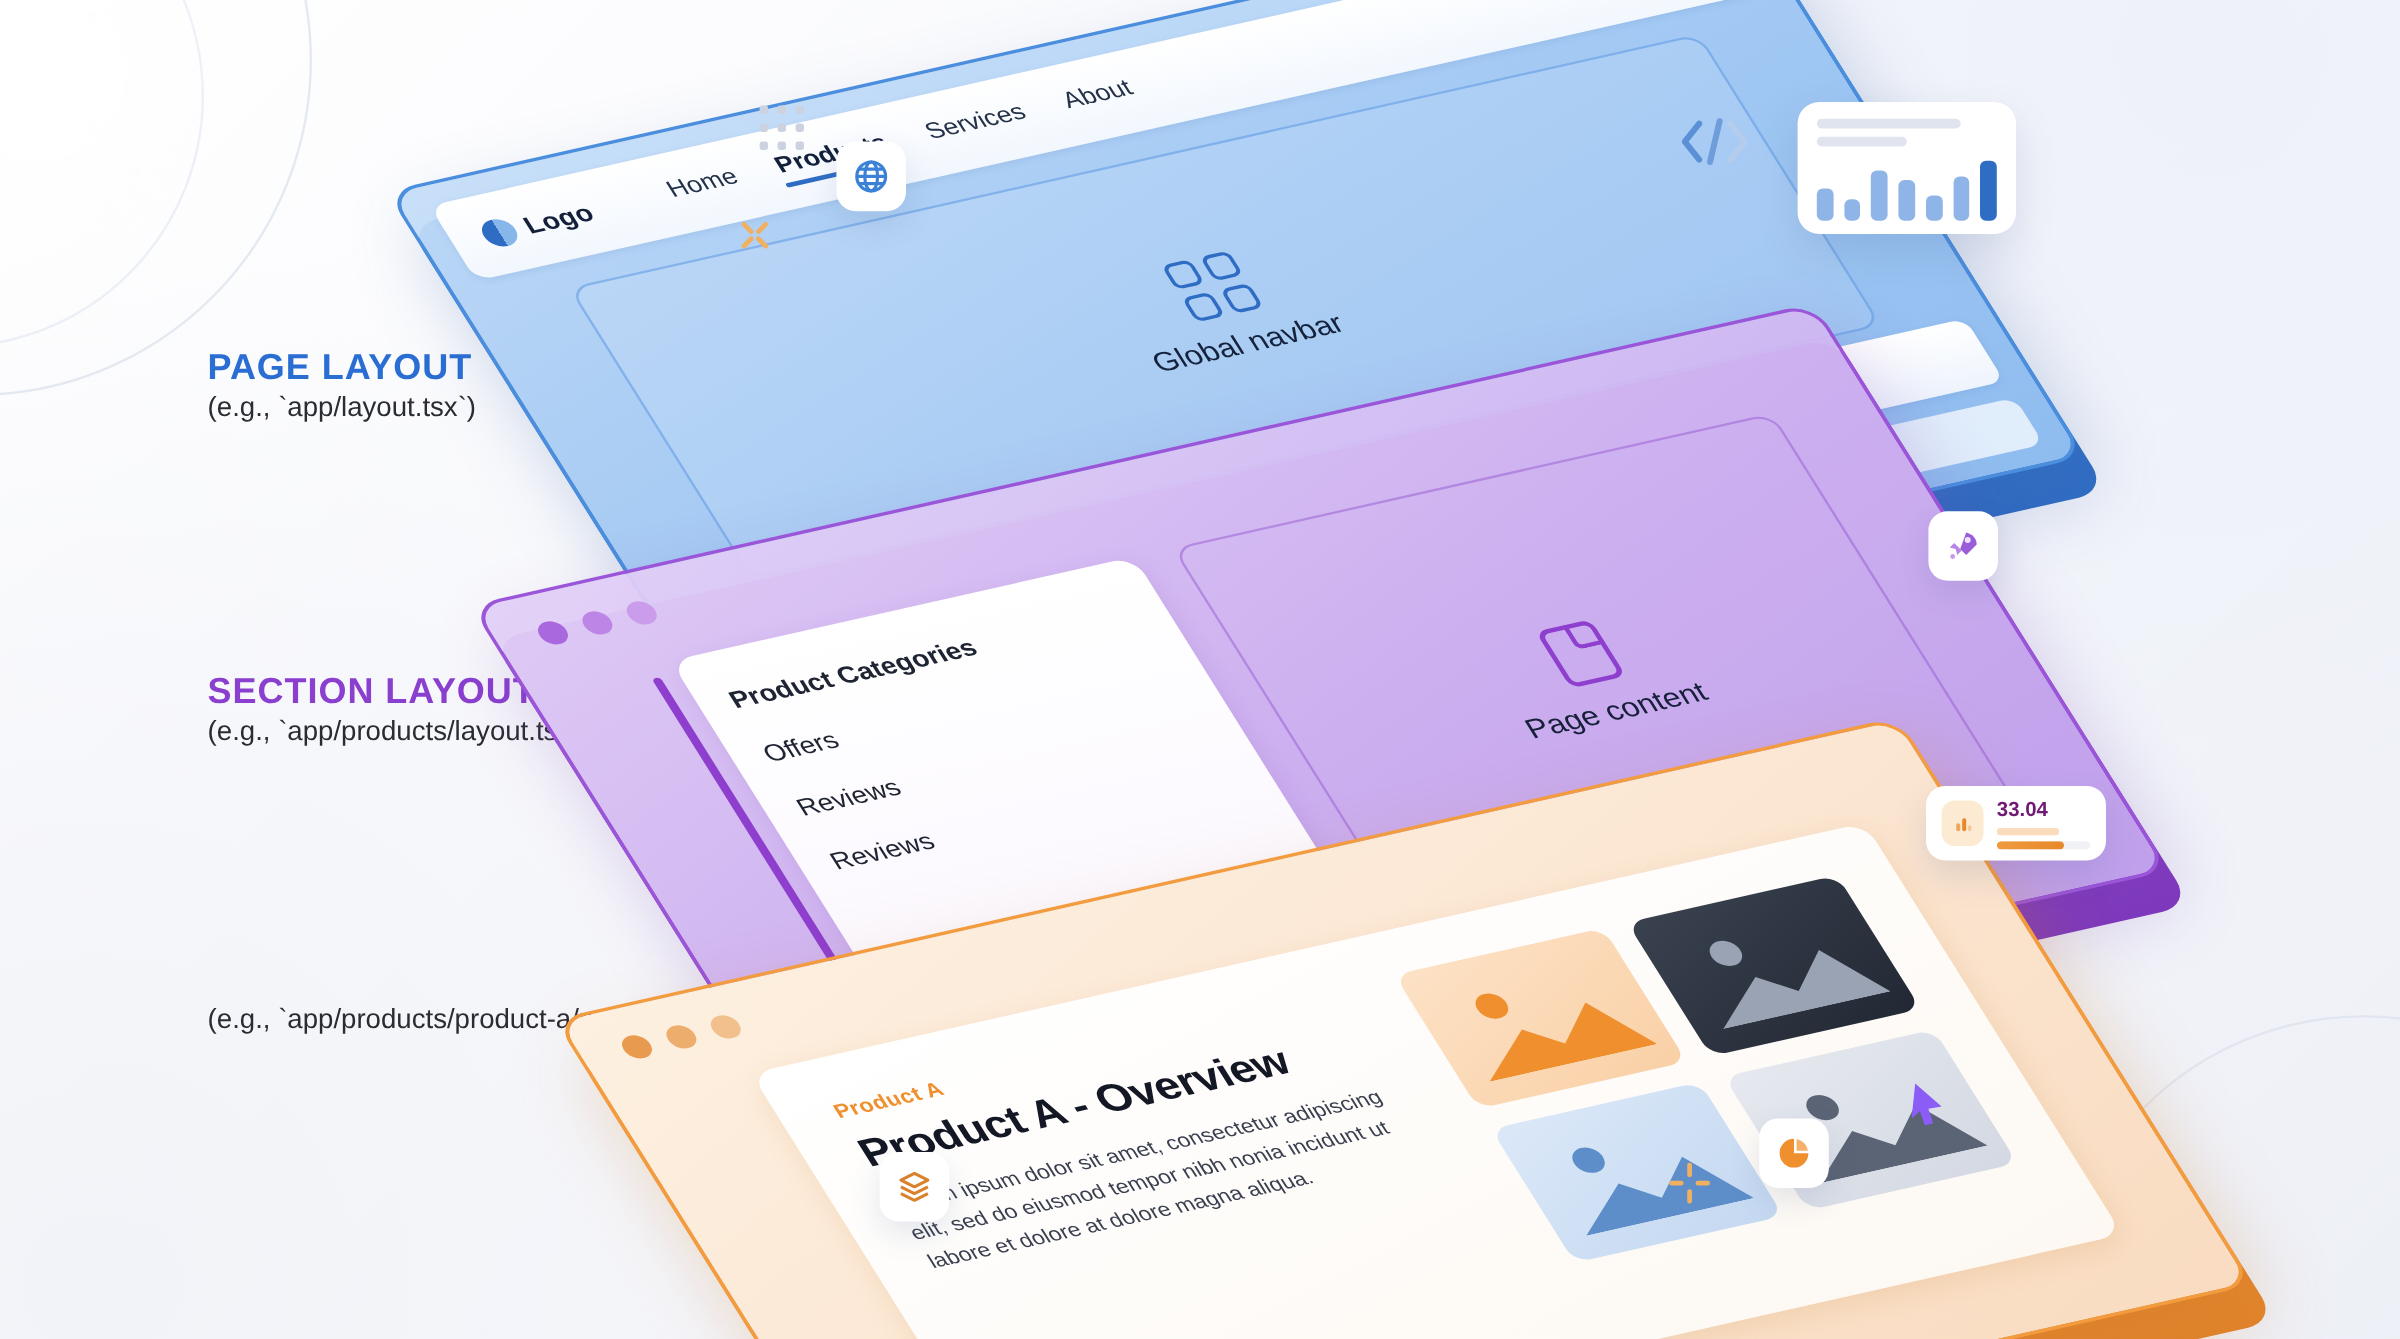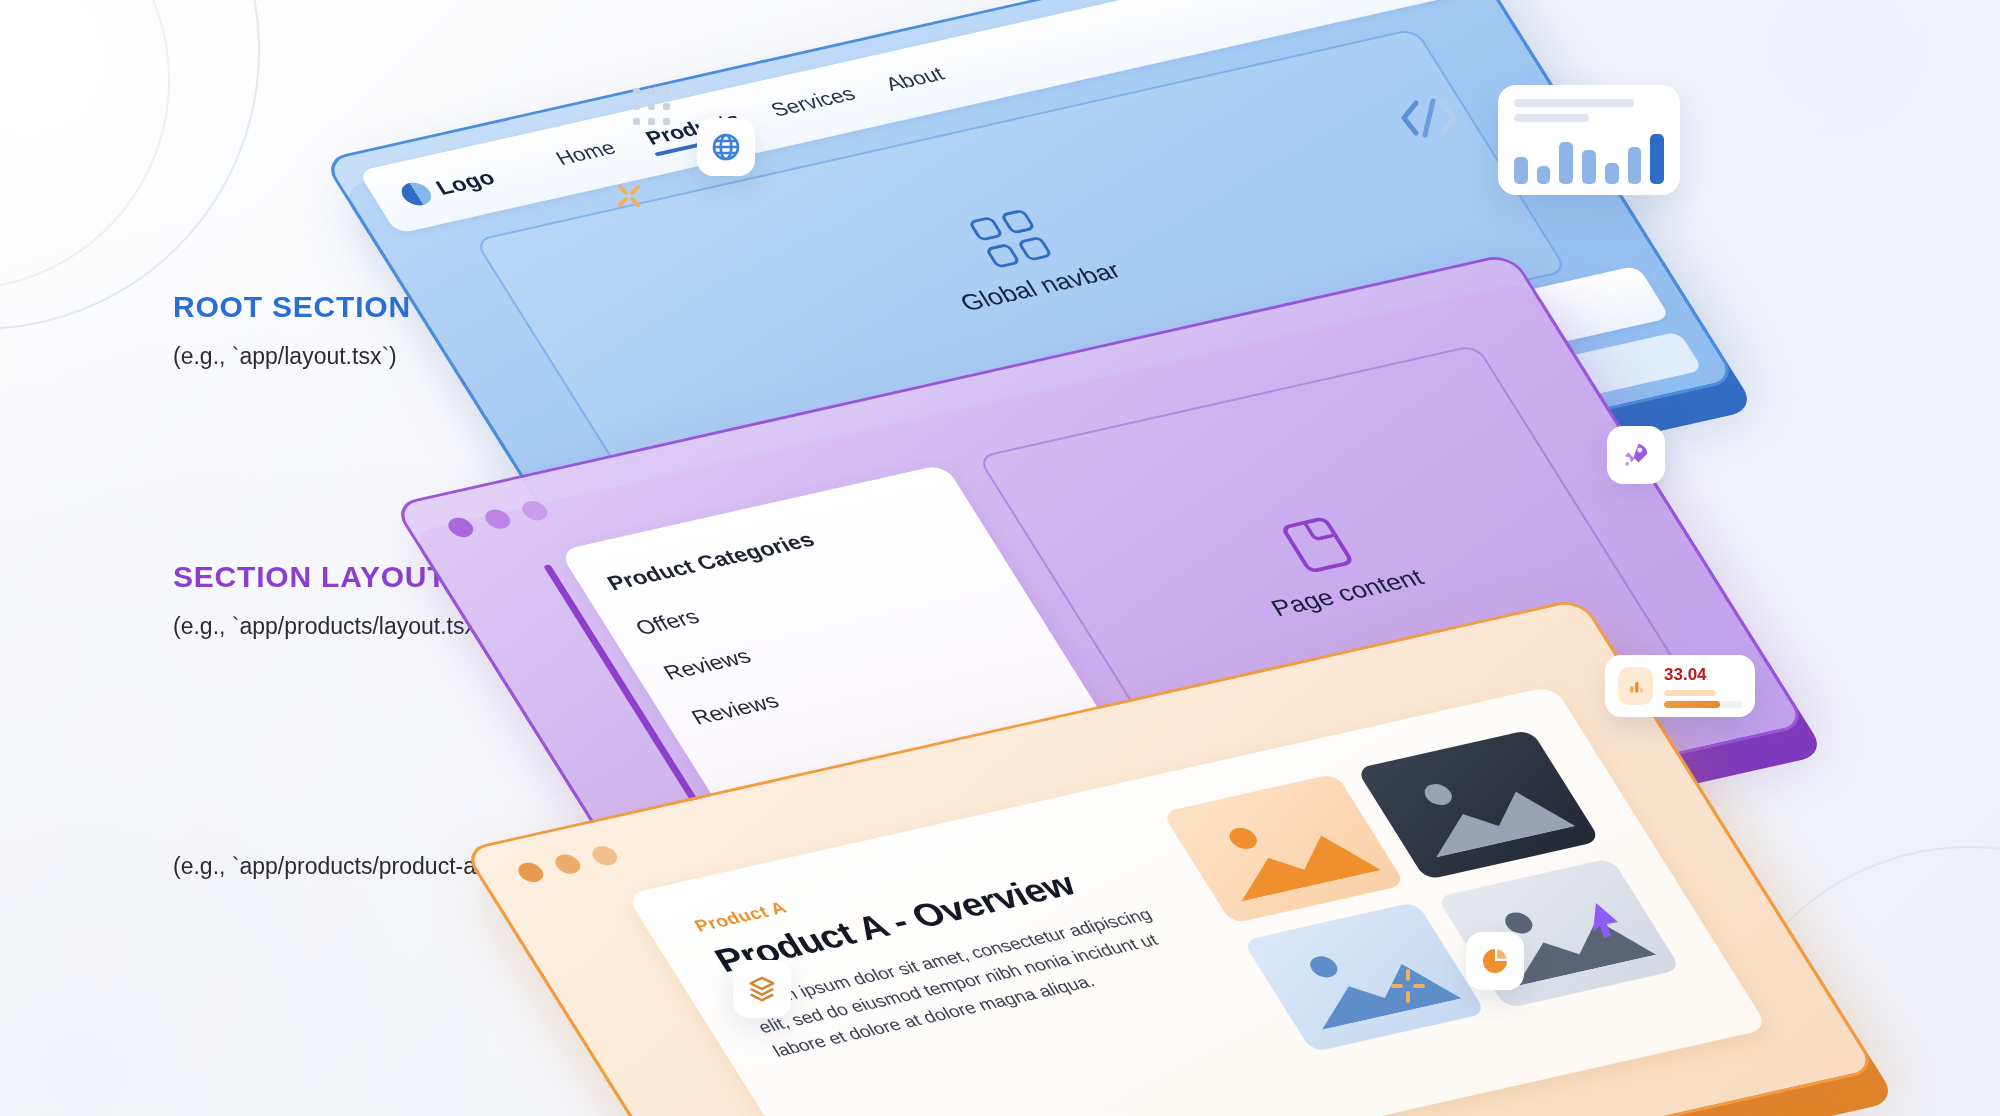--- a/index.html
+++ b/index.html
@@ -24,21 +24,21 @@
   .arc-br { width: 520px; height: 520px; right: -230px; bottom: -250px; border-color: rgba(198,206,226,.35); }
   .bg-blob { position:absolute; border-radius:50%; filter: blur(2px); }
   .blob-1 { width:300px;height:300px;left:-120px;top:-90px;background:radial-gradient(circle,#ffffff 0%, rgba(255,255,255,0) 70%); }
 
   
   .label-group { position: absolute; }
   .label-title {
     font-weight: 700; letter-spacing: .8px;
     font-size: 30px; line-height: 1.1;
   }
-  .label-sub { font-size: 23px; color: #2b2b33; margin-top: 20px; white-space: nowrap; }
+  .label-sub { font-size: 23px; color: #2b2b33; margin-top: 3px; white-space: nowrap; }
   .lg-root { left: 173px; top: 290px; }
   .lg-root .label-title { color: #2b6ed3; }
   .lg-section { left: 173px; top: 560px; }
   .lg-section .label-title { color: #8a3fcf; }
   .lg-page { left: 173px; top: 833px; }
   .lg-page .label-title { color: #f08a2a; }
 
   
   .arrow-svg { position: absolute; overflow: visible; }
 
@@ -208,41 +208,41 @@
 
   .card-chart { width:182px; height:110px; background:#fff; border-radius:18px;
     box-shadow:0 14px 34px rgba(70,90,140,.15); padding:14px 16px; }
   .cc-line { height:8px; border-radius:5px; background:#dfe4ee; margin-bottom:7px; }
   .cc-bars { display:flex; align-items:flex-end; gap:9px; height:52px; margin-top:10px; }
   .cc-bars i { flex:1; border-radius:5px; display:block; background:#8fb5e8; }
 
   .card-stat { width:150px; height:62px; background:#fff; border-radius:16px;
     box-shadow:0 12px 28px rgba(70,90,140,.15); display:flex; align-items:center; gap:11px; padding:0 13px; }
   .stat-ico { width:38px;height:38px;border-radius:11px;background:#fdead2;display:flex;align-items:center;justify-content:center; }
-  .stat-val { font-size:17px; font-weight:700; color:#b91c1c; }
+  .stat-val { font-size:17px; font-weight:700; color:#701a75; }
   .stat-l1 { height:6px;width:52px;border-radius:4px;background:#fadcbd;margin-top:5px; }
   .stat-l2 { height:7px;width:78px;border-radius:4px;background:#f0f2f6;margin-top:5px;position:relative;overflow:hidden; }
   .stat-l2::after{ content:""; position:absolute; left:0; top:0; bottom:0; width:72%;
     background:linear-gradient(90deg,#ef9b3f,#e8882a); border-radius:4px; }
 
   .dots3 { display:grid; grid-template-columns:repeat(3,7px); gap:8px; }
   .dots3 i { width:7px;height:7px;border-radius:2px;background:#ccd2e0;display:block; }
 </style>
 </head>
 <body>
 
 <div id="stage">
 
   <div class="bg-arc arc-tl"></div>
   <div class="bg-arc arc-tl2"></div>
   <div class="bg-arc arc-br"></div>
   <div class="bg-blob blob-1"></div>
 
   <div class="label-group lg-root">
-    <div class="label-title">ROOT SECTION</div>
+    <div class="label-title">PAGE LAYOUT</div>
     <div class="label-sub">(e.g., `app/layout.tsx`)</div>
   </div>
   <div class="label-group lg-section">
     <div class="label-title">SECTION LAYOUT</div>
     <div class="label-sub">(e.g., `app/products/layout.tsx`)</div>
   </div>
   <div class="label-group lg-page">
     <div class="label-sub">(e.g., `app/products/product-a/page.tsx`)</div>
   </div>
 

